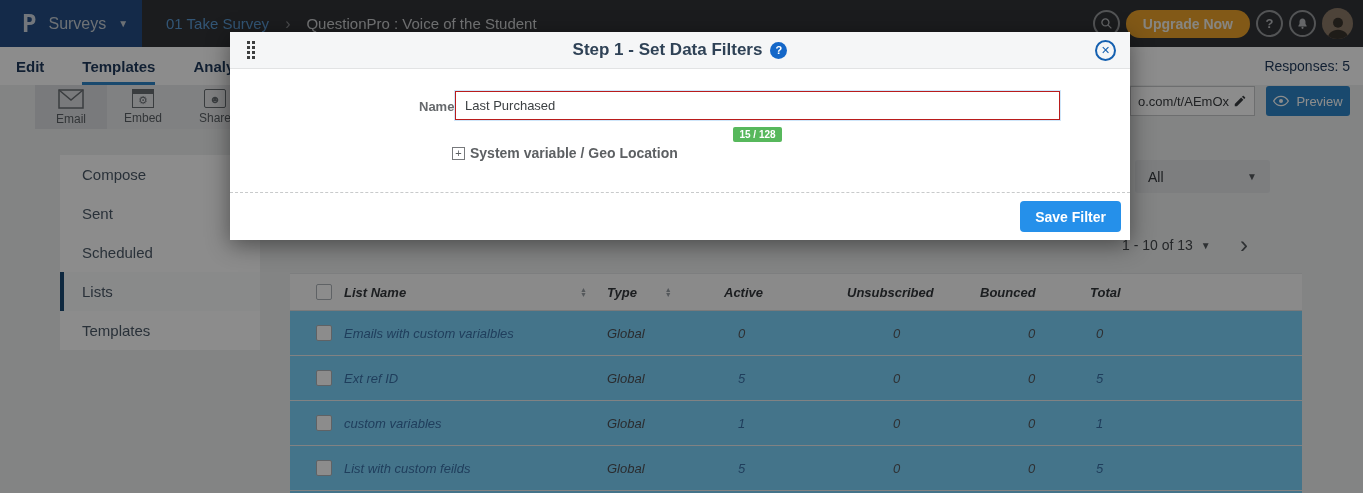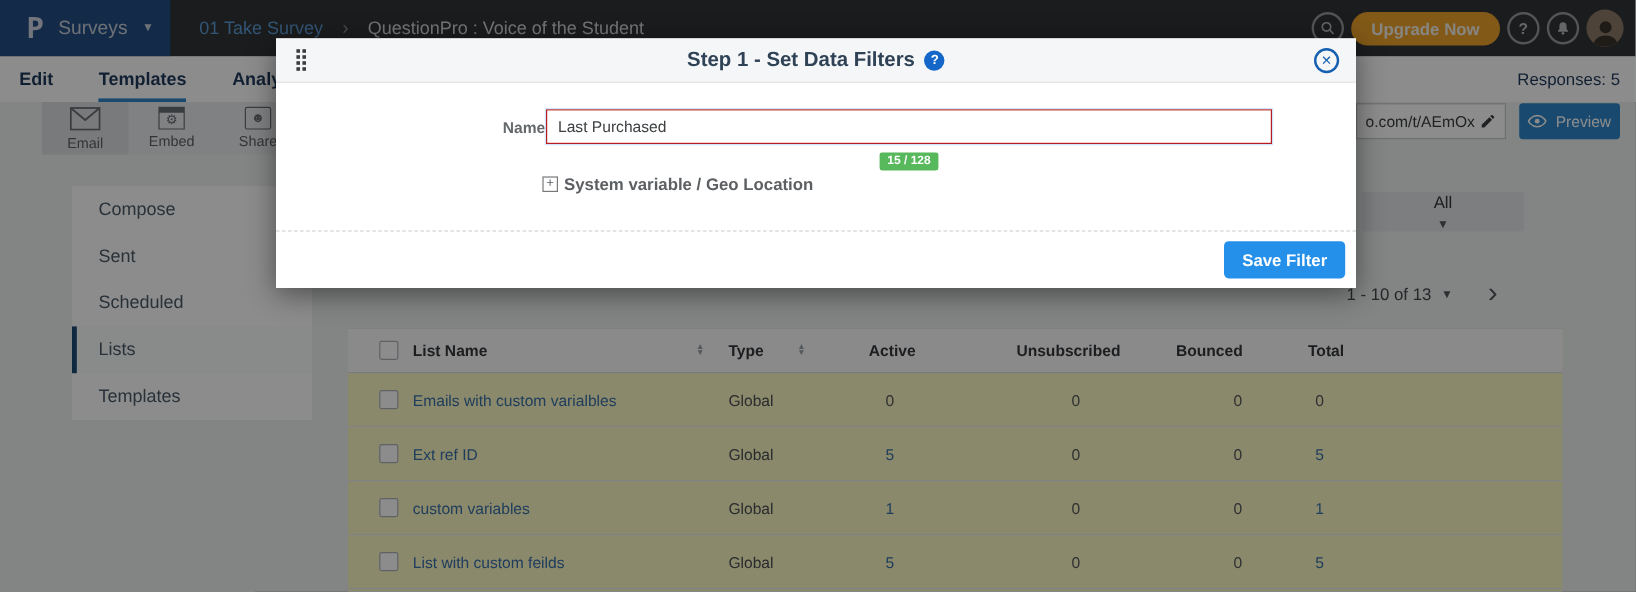--- a/index.html
+++ b/index.html
@@ -58,28 +58,28 @@
 
   
   .sidebar { position:absolute; left:60px; top:155px; width:200px; background:#fff; z-index:1; }
   .side-item { height:39px; display:flex; align-items:center; padding-left:18px; font-size:15px;
                color:#4c5a68; border-left:4px solid transparent; cursor:pointer; }
   .side-item.active { border-left-color:#1a4a73; background:#fafbfc; }
 
   
   .all-dd { position:absolute; left:1135px; top:160px; width:135px; height:33px; background:#e3e5e8;
             border-radius:3px; display:flex; align-items:center; justify-content:space-between;
-            padding:0 13px; font-size:14px; color:#33373b; cursor:pointer; z-index:1;flex-direction:column; }
+            padding:0 13px; font-size:14px; color:#33373b; cursor:pointer; z-index:1; }
   .all-dd .caret { color:#55595d; }
   .pagination { position:absolute; left:1122px; top:237px; display:flex; align-items:center; gap:8px;
                 font-size:14px; color:#44484c; z-index:1; }
   .page-next { position:absolute; left:1240px; top:231px; font-size:24px; color:#55595d; cursor:pointer; z-index:1; }
 
   
-  .table-card { position:absolute; left:290px; top:273px; width:1012px; height:220px; background:#fef9c3; z-index:1; }
+  .table-card { position:absolute; left:290px; top:273px; width:1012px; height:220px; background:#7dd3fc; z-index:1;font-style:italic; }
   .trow { display:grid; grid-template-columns:42px 263px 117px 123px 133px 110px 1fr; align-items:center; }
   .thead { height:38px; border-top:1px solid #e4e6e8; border-bottom:1px solid #dcdee0; background:#fbfbfc;
            font-size:13px; font-weight:bold; color:#33373b; }
   .tdata { height:45px; border-bottom:1px solid #ebedee; font-size:13px; color:#4c5055; }
   .cell { padding-left:12px; display:flex; align-items:center; }
   .cell.hname { justify-content:space-between; padding-right:8px; }
   .checkbox { width:16px; height:16px; border:1px solid #aeb3b8; border-radius:2px; background:#fff;
               margin-left:14px; cursor:pointer; }
   .sort { display:flex; flex-direction:column; line-height:5px; font-size:7px; color:#9aa0a6;
           cursor:pointer; margin-left:28px; }

